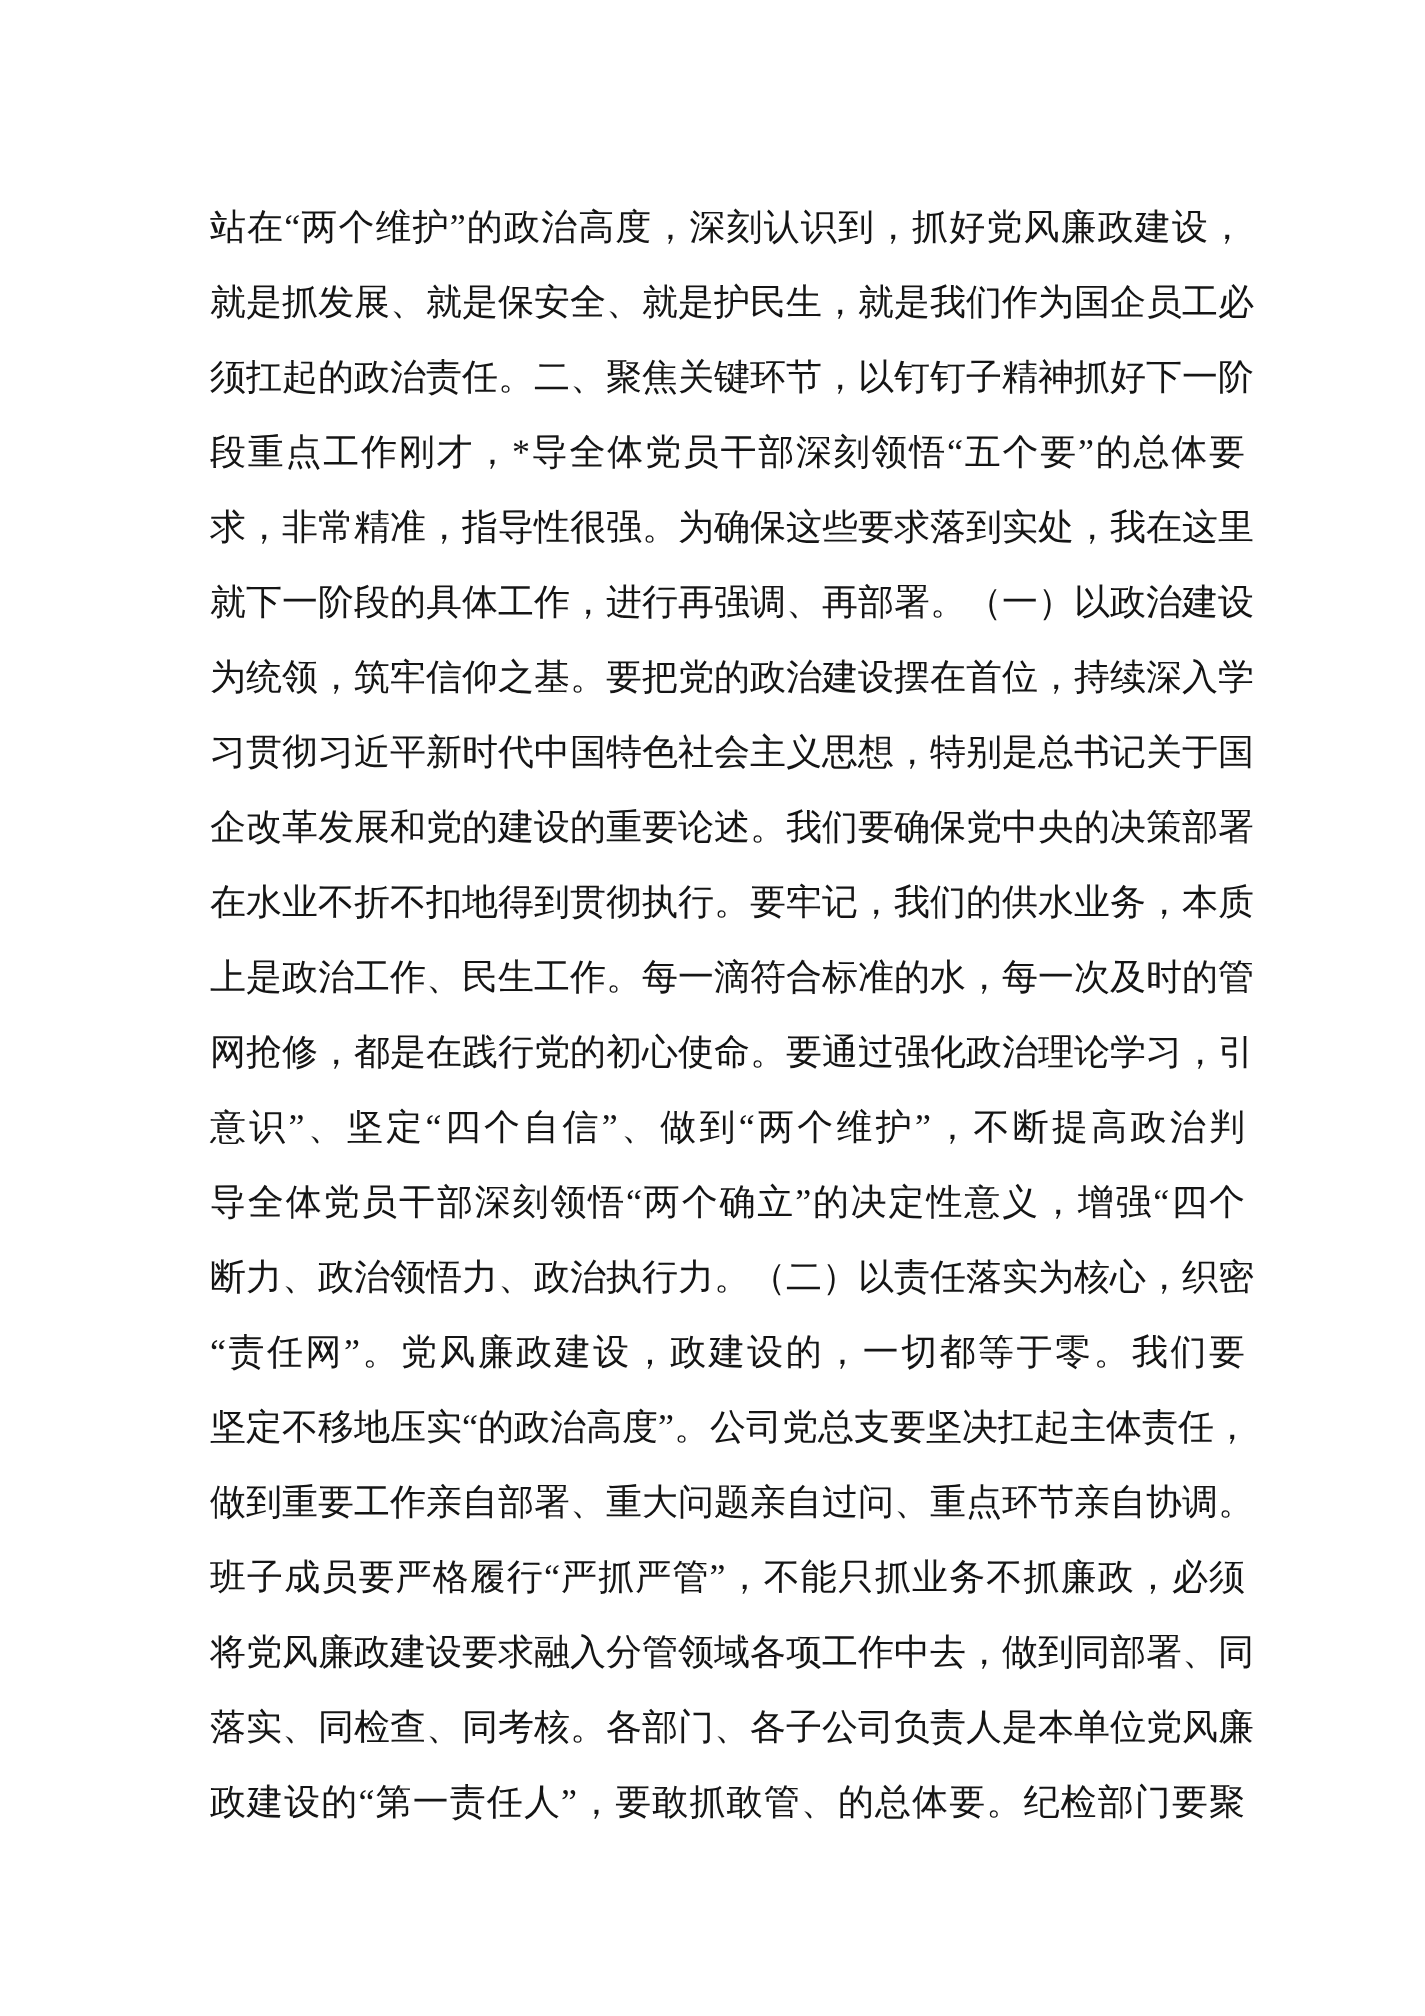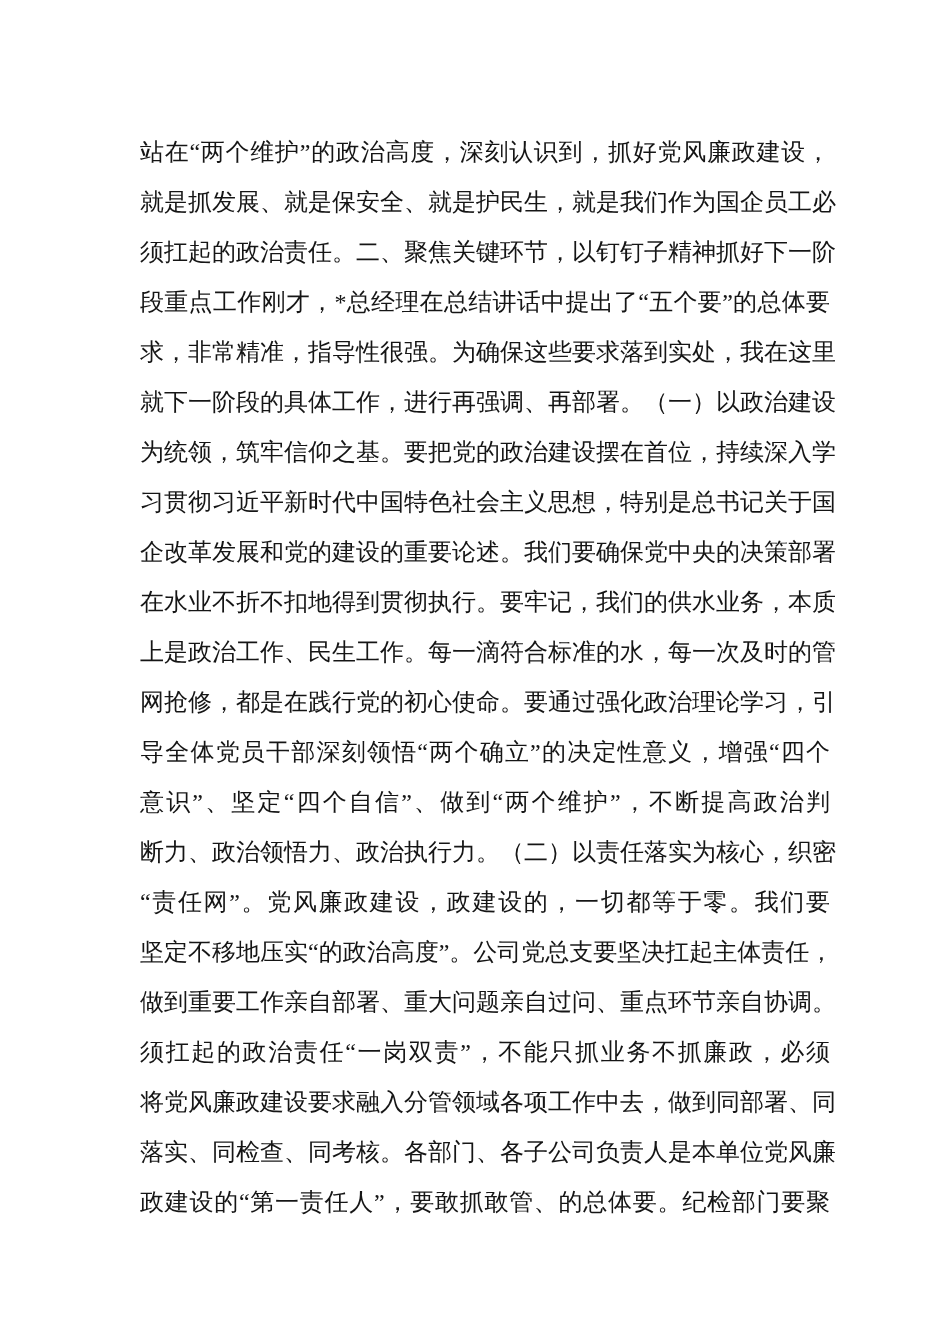--- a/index.html
+++ b/index.html
@@ -35,33 +35,33 @@
   }
 </style>
 </head>
 <body>
 
 <div class="page">
   <div class="text-block">
     <div class="line">站在“两个维护”的政治高度，深刻认识到，抓好党风廉政建设，</div>
     <div class="line">就是抓发展、就是保安全、就是护民生，就是我们作为国企员工必</div>
     <div class="line">须扛起的政治责任。二、聚焦关键环节，以钉钉子精神抓好下一阶</div>
-    <div class="line">段重点工作刚才，*总经理在总结讲话中提出了“五个要”的总体要</div>
+    <div class="line">段重点工作刚才，*导全体党员干部深刻领悟“五个要”的总体要</div>
     <div class="line">求，非常精准，指导性很强。为确保这些要求落到实处，我在这里</div>
     <div class="line">就下一阶段的具体工作，进行再强调、再部署。（一）以政治建设</div>
     <div class="line">为统领，筑牢信仰之基。要把党的政治建设摆在首位，持续深入学</div>
     <div class="line">习贯彻习近平新时代中国特色社会主义思想，特别是总书记关于国</div>
     <div class="line">企改革发展和党的建设的重要论述。我们要确保党中央的决策部署</div>
     <div class="line">在水业不折不扣地得到贯彻执行。要牢记，我们的供水业务，本质</div>
     <div class="line">上是政治工作、民生工作。每一滴符合标准的水，每一次及时的管</div>
     <div class="line">网抢修，都是在践行党的初心使命。要通过强化政治理论学习，引</div>
+    <div class="line">意识”、坚定“四个自信”、做到“两个维护”，不断提高政治判</div>
     <div class="line">导全体党员干部深刻领悟“两个确立”的决定性意义，增强“四个</div>
-    <div class="line">意识”、坚定“四个自信”、做到“两个维护”，不断提高政治判</div>
     <div class="line">断力、政治领悟力、政治执行力。（二）以责任落实为核心，织密</div>
     <div class="line">“责任网”。党风廉政建设，政建设的，一切都等于零。我们要</div>
     <div class="line">坚定不移地压实“的政治高度”。公司党总支要坚决扛起主体责任，</div>
     <div class="line">做到重要工作亲自部署、重大问题亲自过问、重点环节亲自协调。</div>
-    <div class="line">须扛起的政治责任“一岗双责”，不能只抓业务不抓廉政，必须</div>
+    <div class="line">班子成员要严格履行“严抓严管”，不能只抓业务不抓廉政，必须</div>
     <div class="line">将党风廉政建设要求融入分管领域各项工作中去，做到同部署、同</div>
     <div class="line">落实、同检查、同考核。各部门、各子公司负责人是本单位党风廉</div>
     <div class="line">政建设的“第一责任人”，要敢抓敢管、的总体要。纪检部门要聚</div>
   </div>
 </div>
 
 </body></html>

